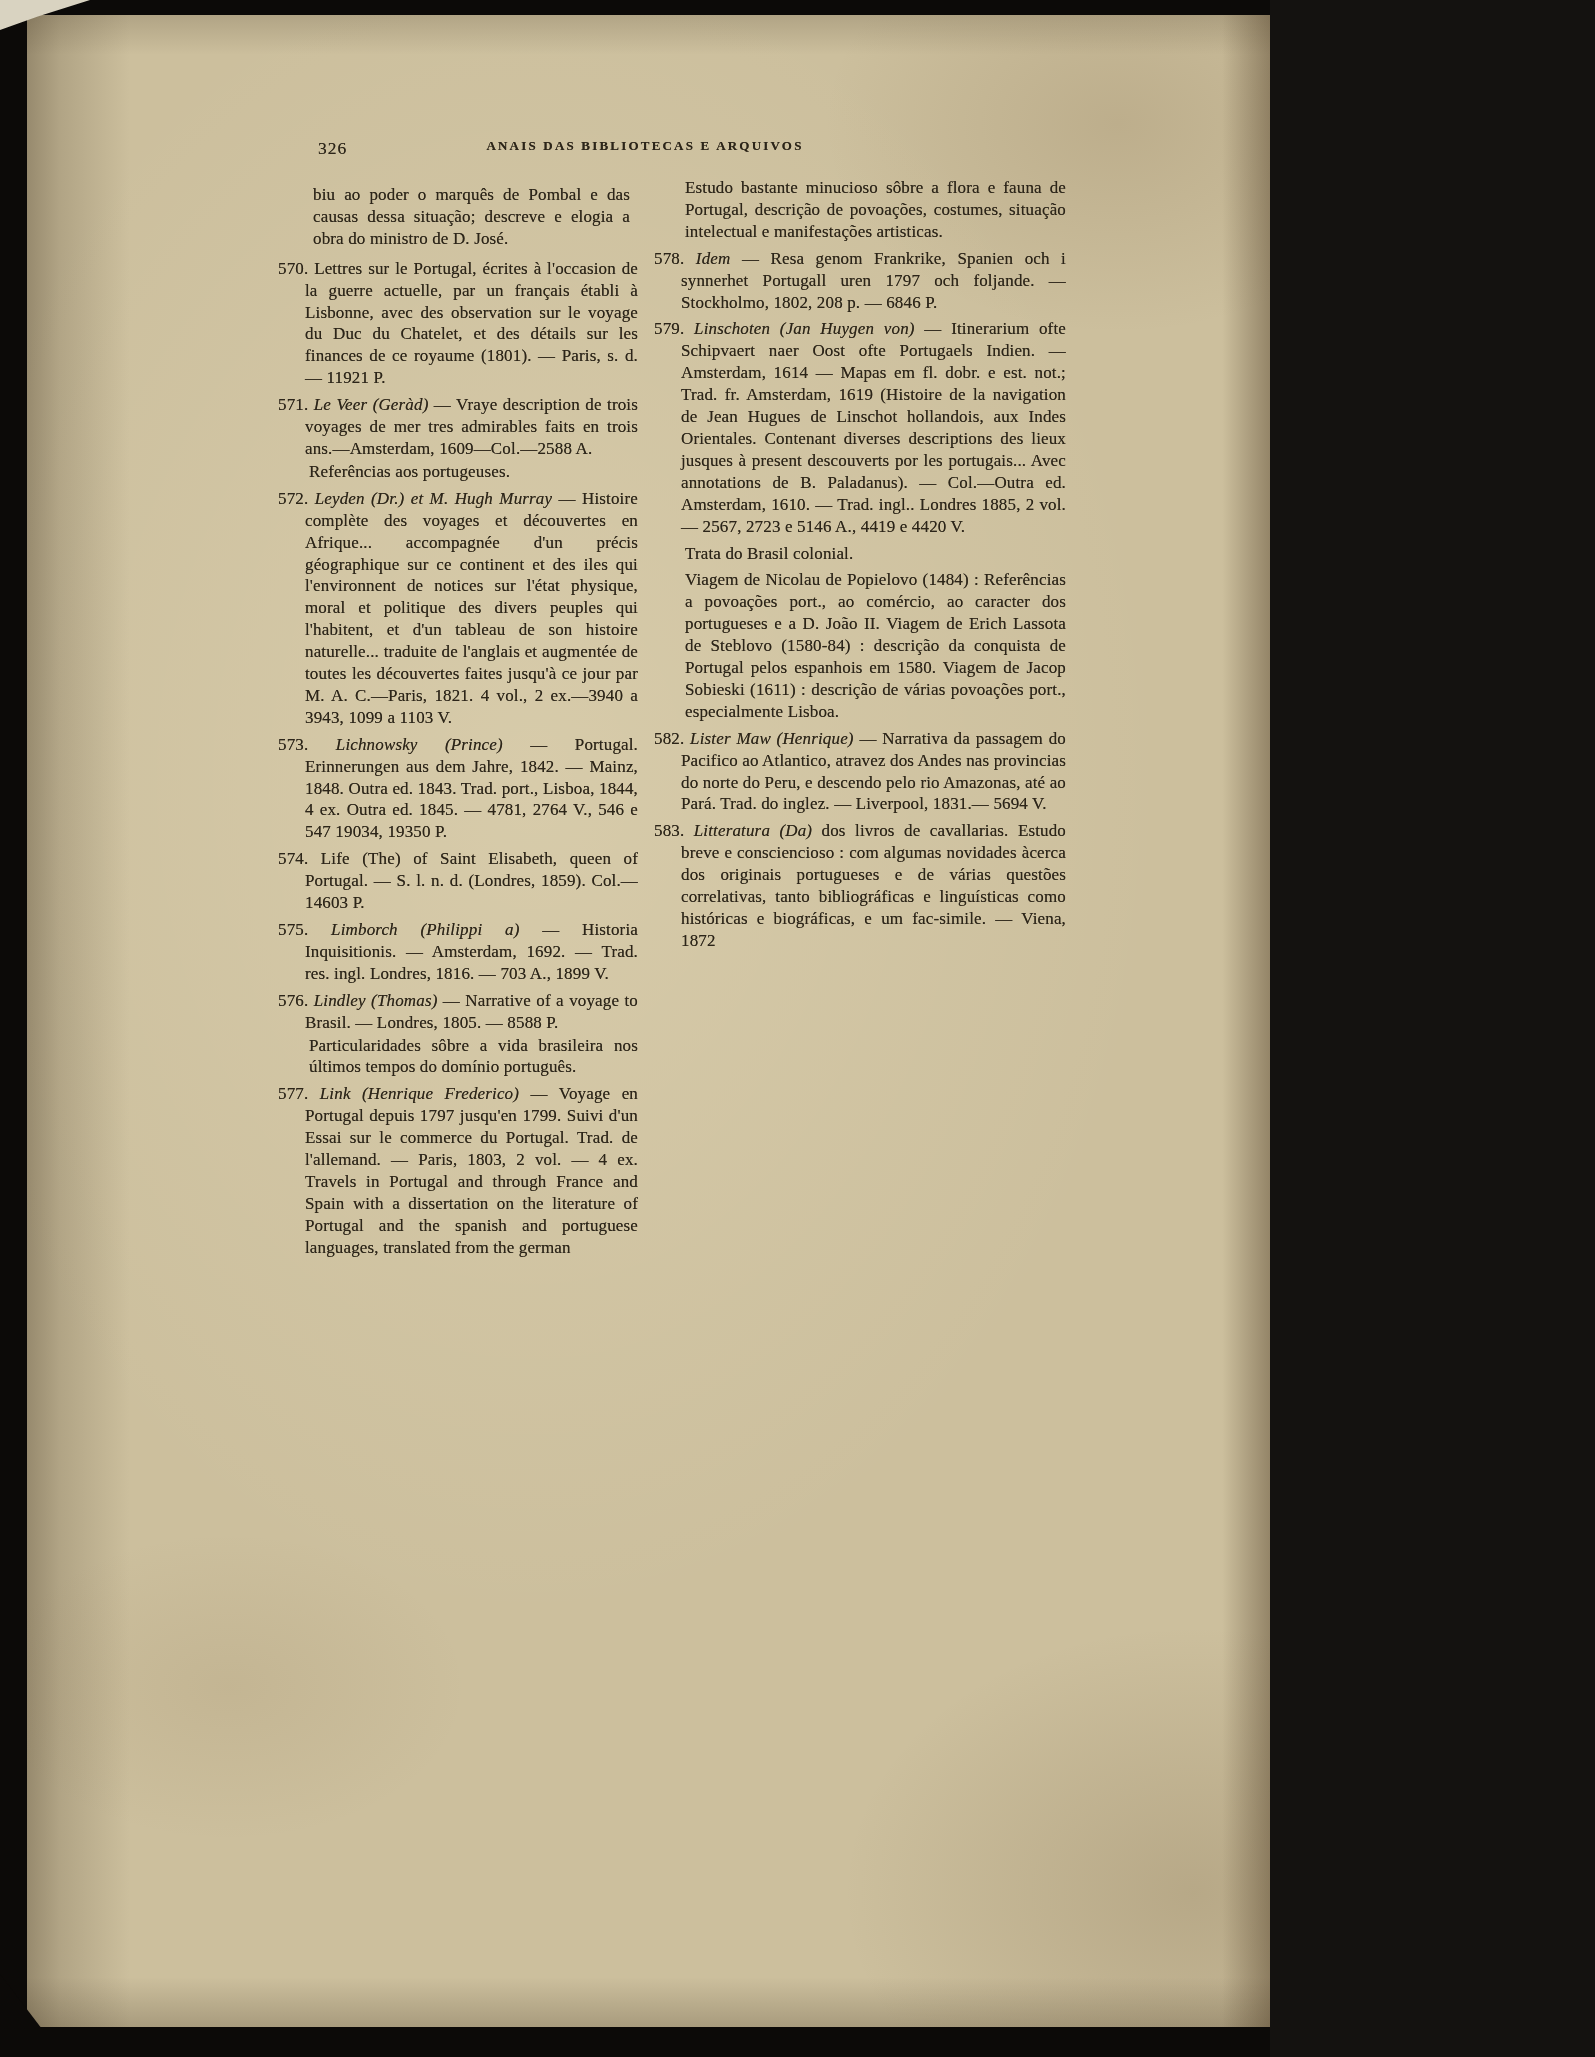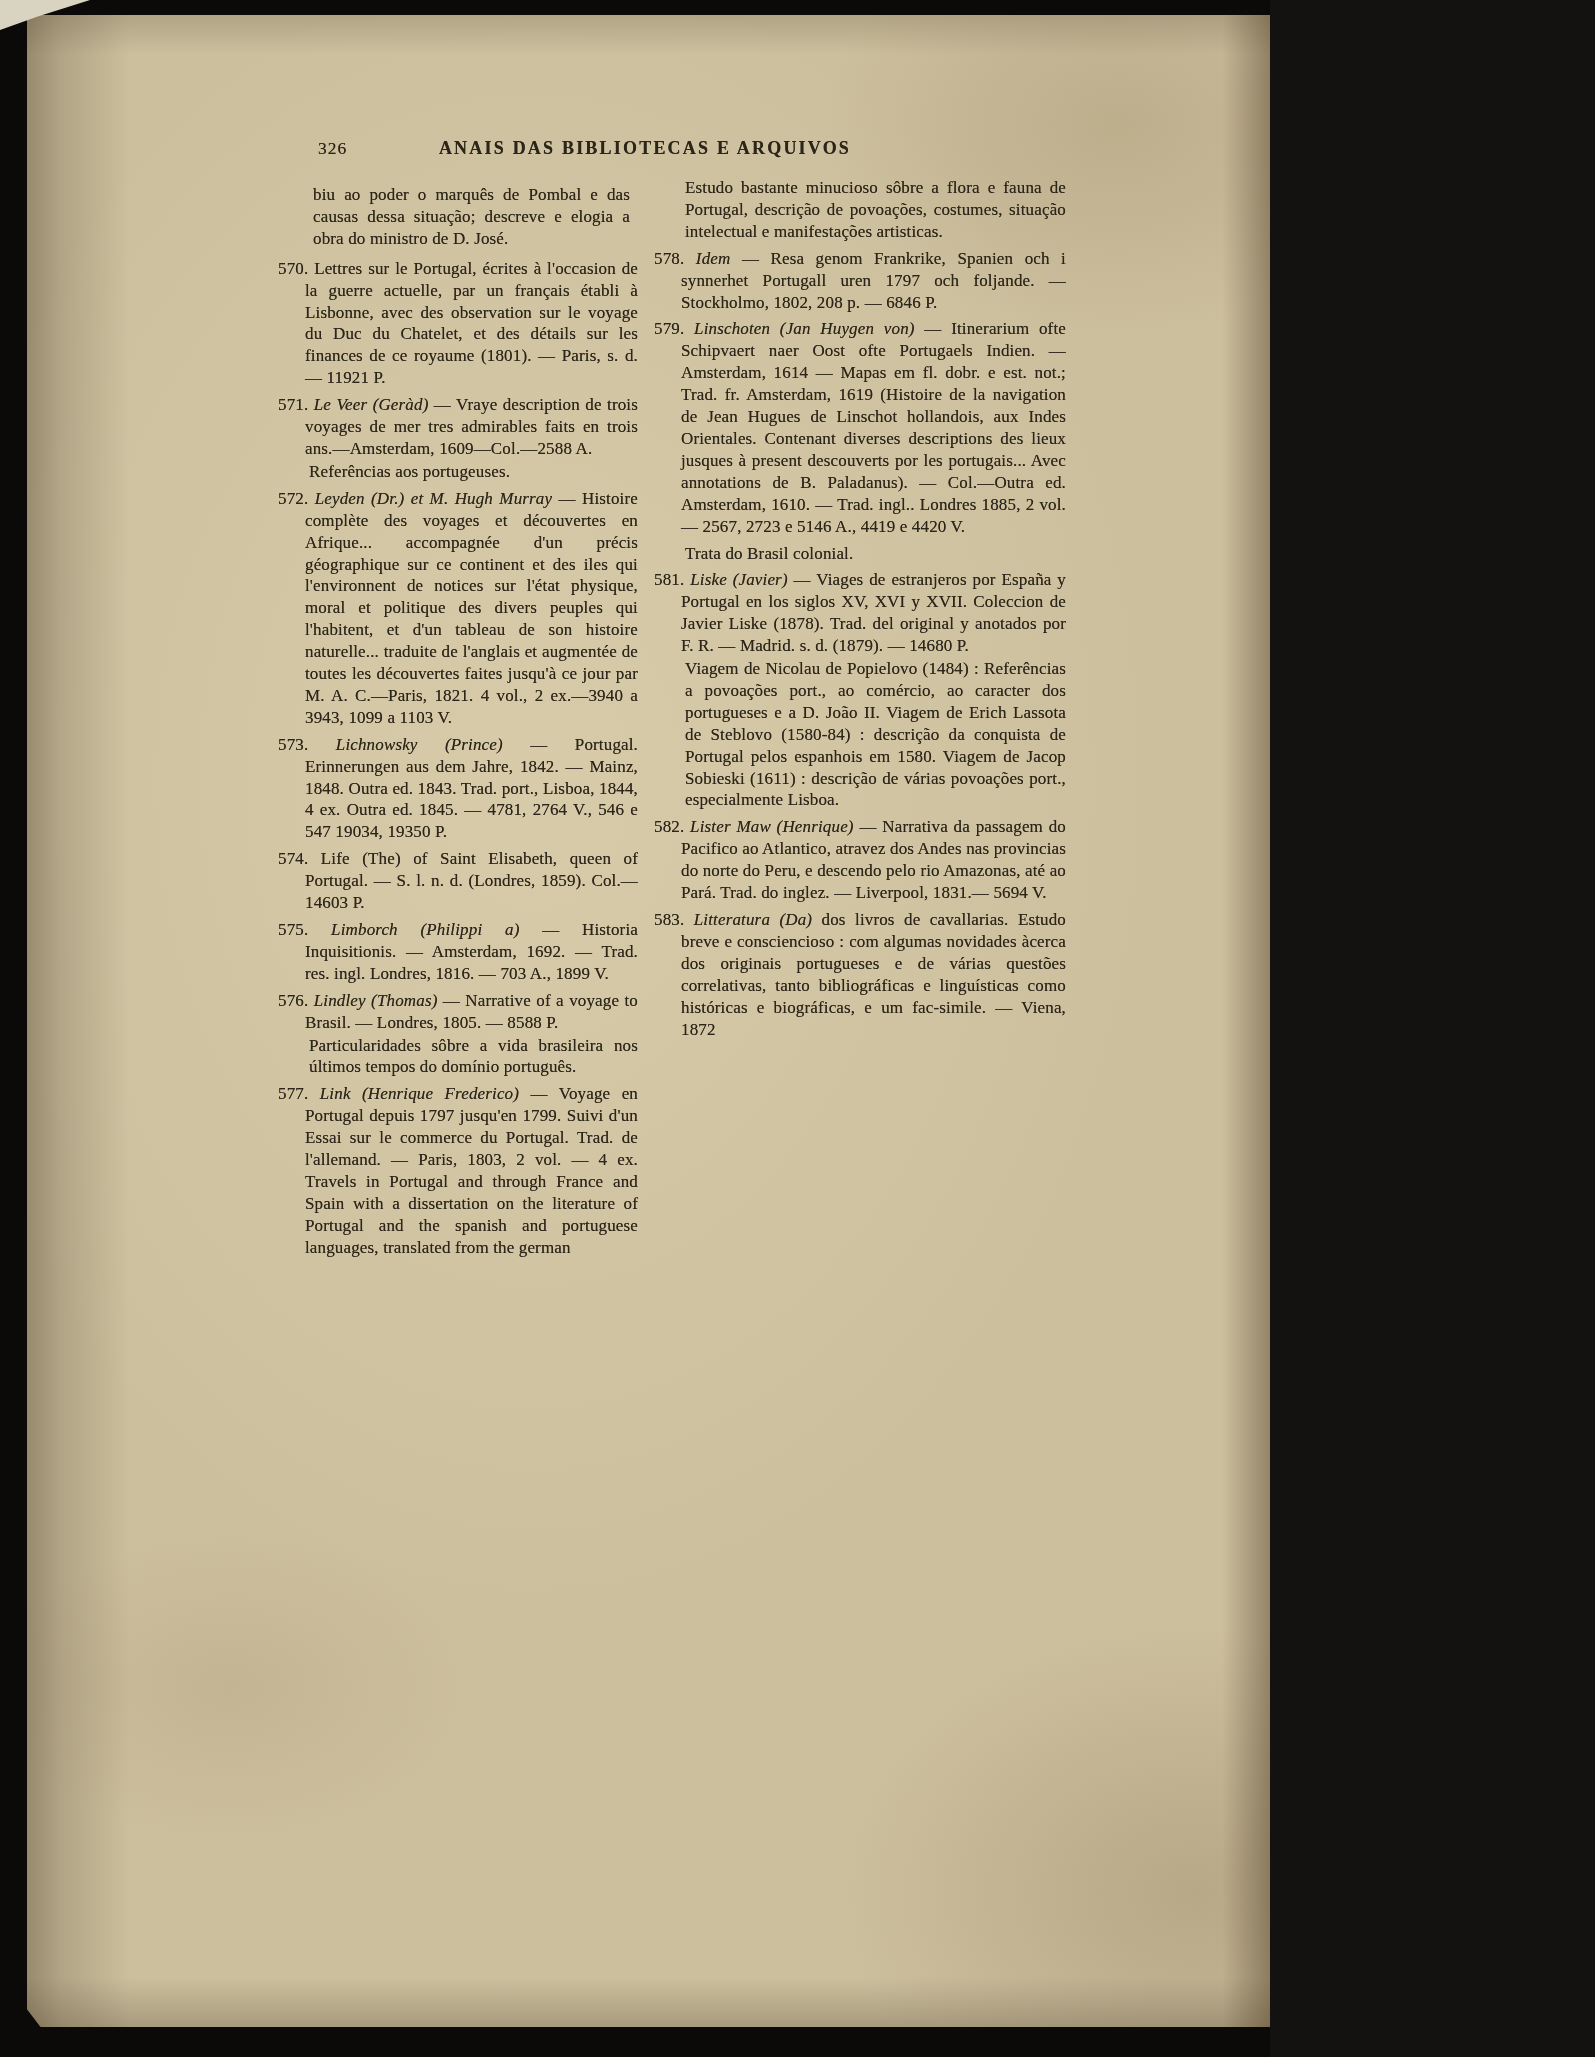--- a/index.html
+++ b/index.html
@@ -26,21 +26,21 @@
   }
   .txt { text-shadow: 0 0 0.5px rgba(44,37,25,0.65); }
 
   .folio {
     position: absolute; left: 318px; top: 138px;
     font-size: 17.5px; letter-spacing: 1px;
   }
   .running-title {
     position: absolute; left: 300px; top: 138px; width: 690px;
     text-align: center; font-weight: bold;
-    font-size: 18px; letter-spacing: 2.2px;
+    font-size: 13px; letter-spacing: 2.2px;
   }
 
   .col {
     position: absolute; top: 176px;
     font-size: 17px; line-height: 21.9px;
     letter-spacing: 0.15px;
     text-align: justify;
   }
   .col-left  { left: 278px; width: 360px; }
   .col-right { left: 654px; width: 412px; }
@@ -133,21 +133,20 @@
 
     <div class="entry">
       <p class="entry-main"><span>579.</span> <span class="author">Linschoten (Jan Huygen von)</span> <span>— Itinerarium ofte Schipvaert naer Oost ofte Portugaels Indien. — Amsterdam, 1614 — Mapas em fl. dobr. e est. not.; Trad. fr. Amsterdam, 1619 (Histoire de la navigation de Jean Hugues de Linschot hollandois, aux Indes Orientales. Contenant diverses descriptions des lieux jusques à present descouverts por les portugais... Avec annotations de B. Paladanus). — Col.—Outra ed. Amsterdam, 1610. — Trad. ingl.. Londres 1885, 2 vol. — 2567, 2723 e 5146 A., 4419 e 4420 V.</span></p>
     </div>
 
     <div class="entry">
       <p class="note">Trata do Brasil colonial.</p>
     </div>
 
     <div class="entry">
-      <p class="entry-main"><span>581.</span> <span class="author">Liske (Javier)</span> <span>— Viages de estranjeros por España y Portugal en los siglos XV, XVI y XVII. Coleccion de Javier Liske (1878). Trad. del original y anotados por F. R. — Madrid. s. d. (1879). — 14680 P.</span></p>
       <p class="note">Viagem de Nicolau de Popielovo (1484) : Referências a povoações port., ao comércio, ao caracter dos portugueses e a D. João II. Viagem de Erich Lassota de Steblovo (1580-84) : descrição da conquista de Portugal pelos espanhois em 1580. Viagem de Jacop Sobieski (1611) : descrição de várias povoações port., especialmente Lisboa.</p>
     </div>
 
     <div class="entry">
       <p class="entry-main"><span>582.</span> <span class="author">Lister Maw (Henrique)</span> <span>— Narrativa da passagem do Pacifico ao Atlantico, atravez dos Andes nas provincias do norte do Peru, e descendo pelo rio Amazonas, até ao Pará. Trad. do inglez. — Liverpool, 1831.— 5694 V.</span></p>
     </div>
 
     <div class="entry">
       <p class="entry-main"><span>583.</span> <span class="author">Litteratura (Da)</span> <span>dos livros de cavallarias. Estudo breve e consciencioso : com algumas novidades àcerca dos originais portugueses e de várias questões correlativas, tanto bibliográficas e linguísticas como históricas e biográficas, e um fac-simile. — Viena, 1872</span></p>
     </div>

